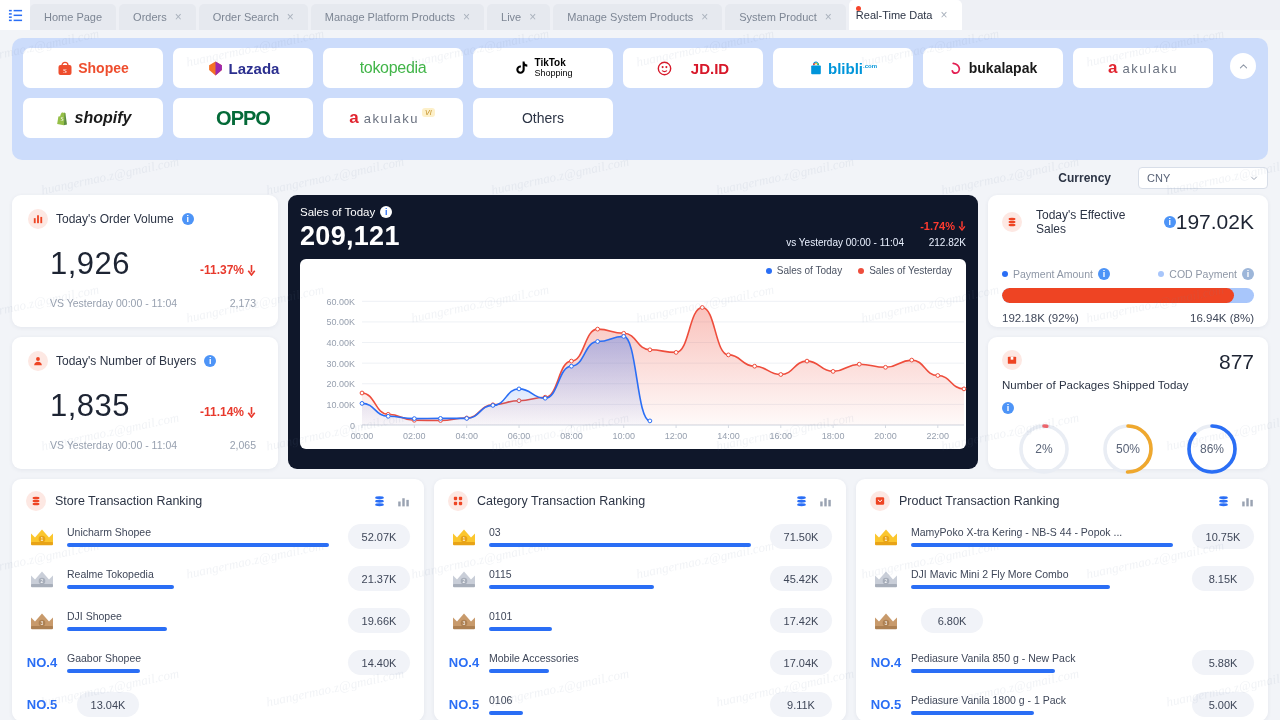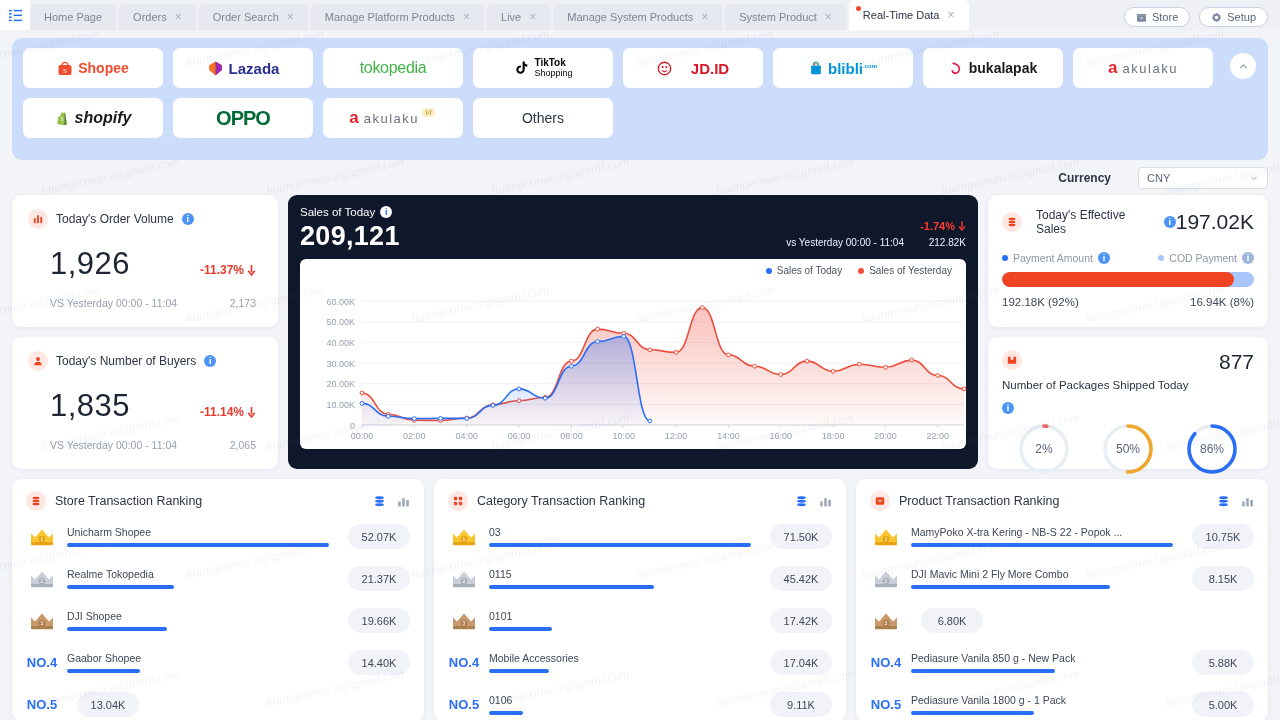--- a/index.html
+++ b/index.html
@@ -37,20 +37,21 @@
     background: #e6e9ef;
     border-radius: 5px 5px 0 0;
     margin-right: 3px;
     white-space: nowrap;
     position: relative;
   }
   .tab.active {
     background: #fff;
     color: #2c3445;
     height: 30px;
+    padding-left: 7px;
   }
   .tab .dot {
     width: 5px; height: 5px; border-radius: 50%;
     background: #f5452c;
     position: absolute; left: 7px; top: 6px;
   }
   .tab .x {
     font-size: 12px; color: #aab2bd; line-height: 1;
     margin-left: 1px;
   }
@@ -219,21 +220,21 @@
 
   .chart-svg { display: block; }
 
   
   .eff-card { padding: 13px 14px 14px 14px; height: 132px; }
   .eff-head { display: flex; align-items: center; justify-content: space-between; }
   .eff-head-l { display: flex; align-items: center; gap: 14px; }
   .eff-value { font-size: 21px; color: #1d2433; font-weight: 400;}
   .eff-legend {
     display: flex; align-items: center; justify-content: space-between;
-    margin-top: 16px; font-size: 10.5px; color: #8e97a6;
+    margin-top: 32px; font-size: 10.5px; color: #8e97a6;
   }
   .eff-legend > div { display: flex; align-items: center; gap: 5px; }
   .bar-track {
     margin-top: 8px;
     height: 15px; border-radius: 8px;
     background: #a8c6fb;
     overflow: hidden;
     display: flex;
   }
   .bar-fill { background: #ee4423; height: 100%; border-radius: 8px; }
@@ -352,37 +353,20 @@
       <div class="tab">
         <span>System Product</span>
         <span class="x">×</span>
       </div>
       <div class="tab active">
         <span class="dot"></span>
         <span>Real-Time Data</span>
         <span class="x">×</span>
       </div>
     </div>
-  <div class="topbar-right">
-    <div class="pill-btn">
-      <svg width="11" height="11" viewBox="0 0 16 16">
-        <rect x="1.5" y="5" width="13" height="9" rx="1.4" fill="#7f8ba3"></rect>
-        <rect x="1" y="3" width="14" height="2.6" rx="1" fill="#7f8ba3"></rect>
-        <rect x="6" y="8" width="4" height="1.6" rx="0.7" fill="#fff"></rect>
-      </svg>
-      <span>Store</span>
-    </div>
-    <div class="pill-btn">
-      <svg width="11" height="11" viewBox="0 0 16 16">
-        <path fill="#7f8ba3" d="M8 1.2l1.3 1.5 1.9-.5.6 1.9 1.9.6-.5 1.9L14.8 8l-1.5 1.3.5 1.9-1.9.6-.6 1.9-1.9-.5L8 14.8l-1.3-1.6-1.9.5-.6-1.9-1.9-.6.5-1.9L1.2 8l1.6-1.3-.5-1.9 1.9-.6.6-1.9 1.9.5z"></path>
-        <circle cx="8" cy="8" r="2.5" fill="#fff"></circle>
-      </svg>
-      <span>Setup</span>
-    </div>
-  </div>
 </div>
 
 <div class="platforms">
   <div class="plat-grid" id="plat-grid">
       <div class="plat">
         <svg width="16" height="16" viewBox="0 0 16 16">
           <rect x="1.5" y="5" width="13" height="10" rx="2" fill="#ee4d2d"></rect>
           <path d="M5 5.3a3 3 0 016 0" stroke="#ee4d2d" stroke-width="1.3" fill="none"></path>
           <text x="8" y="12.6" font-size="7" fill="#fff" text-anchor="middle" font-family="Liberation Serif, serif">S</text>
         </svg>
@@ -962,21 +946,21 @@
       <div class="rank-item">
         <span class="rank-badge">
           <svg width="26" height="20" viewBox="0 0 26 20">
             <path d="M2 6.5l4 4 7-8 7 8 4-4v10H2z" fill="#fbc62d"></path>
             <rect x="2" y="15" width="22" height="3.2" rx="1" fill="#e8a317"></rect>
             <circle cx="13" cy="12" r="3.3" fill="#e8a317"></circle>
             <text x="13" y="14.2" font-size="5" fill="#fff" text-anchor="middle" font-family="Liberation Sans, sans-serif">1</text>
           </svg>
         </span>
         <span class="rank-mid">
-          <span class="rank-name" style="display:block">MamyPoko X-tra Kering - NB-S 22 - Popok ...</span>
+          <span class="rank-name" style="display:block">MamyPoko X-tra Kering - NB-S 44 - Popok ...</span>
           <span class="rank-bar-track" style="display:block">
             <span class="rank-bar" style="display:block;width:100%"></span>
           </span>
         </span>
         <span class="rank-val">10.75K</span>
       </div>
       <div class="rank-item">
         <span class="rank-badge">
           <svg width="26" height="20" viewBox="0 0 26 20">
             <path d="M2 6.5l4 4 7-8 7 8 4-4v10H2z" fill="#c9ced8"></path>

